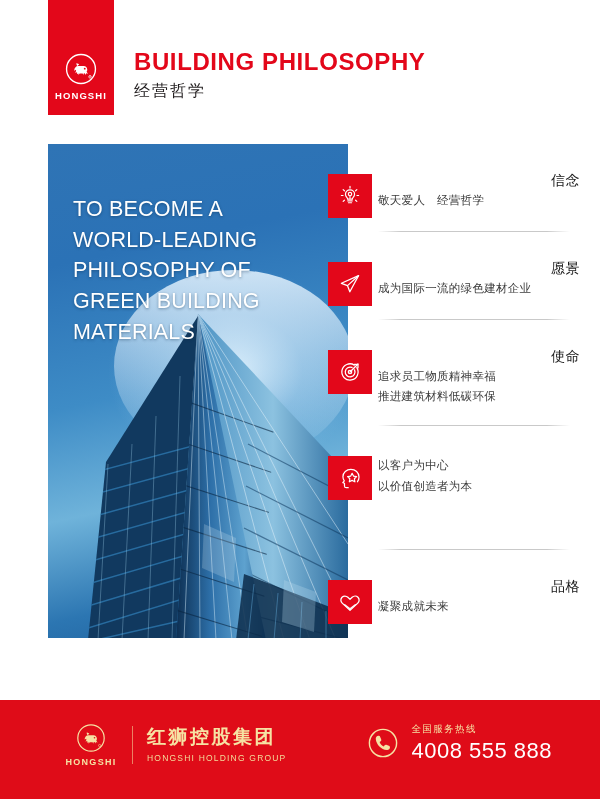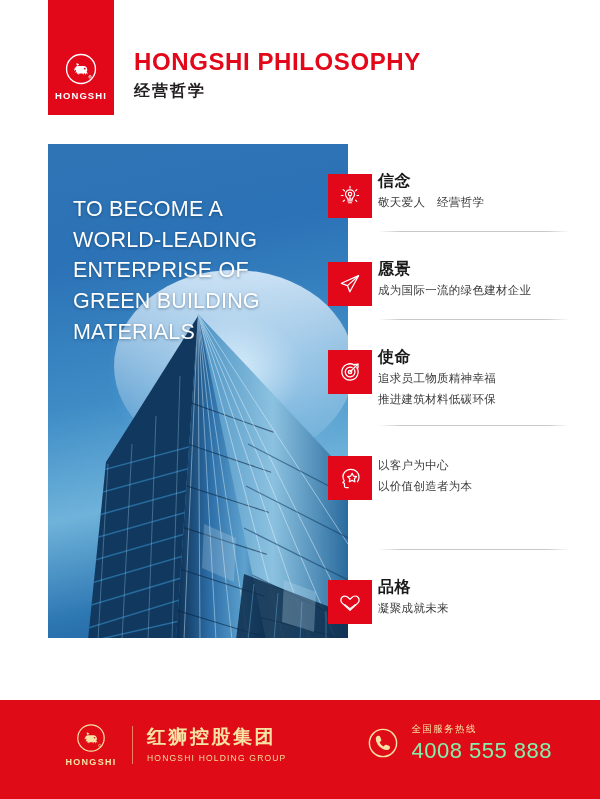--- a/index.html
+++ b/index.html
@@ -22,21 +22,21 @@
   .logo-word{
     color:#fff;font-size:9.5px;font-weight:bold;letter-spacing:1.1px;
     margin-top:4px;font-family:"Liberation Sans",sans-serif;
   }
   .header-titles{position:absolute;left:134px;top:50px;}
   .h-en{
     color:#e3071a;font-size:24px;font-weight:bold;letter-spacing:0.6px;
     line-height:1;white-space:nowrap;
   }
   .h-cn{
-    color:#231f20;font-size:16px;font-weight:bold;letter-spacing:2px;
+    color:#231f20;font-size:16px;font-weight:normal;letter-spacing:2px;
     margin-top:9px;line-height:1;white-space:nowrap;
   }
 
   
   .hero{
     position:absolute;left:48px;top:144px;width:300px;height:494px;
     overflow:hidden;
   }
   .hero-sky{
     position:absolute;inset:0;
@@ -56,22 +56,22 @@
   
   .values{position:absolute;left:328px;top:144px;width:252px;height:496px;}
   .vrow{position:absolute;left:0;width:252px;}
   .vicon{
     position:absolute;left:0;top:0;width:44px;height:44px;background:#e3071a;
     display:flex;align-items:center;justify-content:center;
   }
   .vicon svg{display:block;}
   .vtext{position:absolute;left:50px;top:-2px;width:202px;}
   .vtitle{
-    color:#1a1a1a;font-size:16px;font-weight:bold;letter-spacing:0.5px;
-    line-height:1.18;white-space:nowrap;
+    color:#1a1a1a;font-size:14px;font-weight:normal;letter-spacing:0.5px;
+    line-height:1.18;white-space:nowrap;text-align:right;
   }
   .vline{
     color:#3b3b3b;font-size:11.5px;line-height:1.62;letter-spacing:0.3px;
     white-space:nowrap;margin-top:2px;
   }
   .vdiv{
     position:absolute;left:50px;width:192px;height:1px;
     background:linear-gradient(90deg,rgba(190,190,190,0) 0%,#c9c9c9 12%,#c9c9c9 88%,rgba(190,190,190,0) 100%);
   }
 
@@ -97,21 +97,21 @@
   .foot-en{
     color:#f3dc9a;font-size:8.5px;letter-spacing:1.2px;margin-top:6px;line-height:1;
   }
   .foot-right{position:absolute;right:48px;top:24px;display:flex;align-items:center;}
   .phone-icon{margin-right:11px;}
   .phone-icon svg{display:block;}
   .hot-label{
     color:#f6e2a3;font-size:9.5px;font-weight:normal;letter-spacing:1.4px;line-height:1;
   }
   .hot-num{
-    color:#86efac;font-size:22px;letter-spacing:0.5px;line-height:1;margin-top:6px;
+    color:#ffffff;font-size:22px;letter-spacing:0.5px;line-height:1;margin-top:6px;
     font-family:"Liberation Sans",sans-serif;
   }
 </style>
 </head>
 <body>
 
 <div class="page">
 
   <div class="header">
 
@@ -124,21 +124,21 @@
           <circle cx="24.4" cy="19.6" r="1.1" fill="#e3071a"></circle>
           <path d="M16 16.5c-1.3-1.1-1.6-2.6-1.1-3.7.9.9 2.1 1.3 3.1 1.2" fill="#ffffff"></path>
           <circle cx="30.6" cy="29.2" r="1.5" fill="none" stroke="#ffffff" stroke-width="0.8"></circle>
           <text x="30.6" y="29.9" font-size="2" fill="#ffffff" text-anchor="middle" font-family="DejaVu Sans">R</text>
         </svg>
       </span>
       <span class="logo-word">HONGSHI</span>
     </div>
 
     <div class="header-titles">
-      <div class="h-en">HONGSHI PHILOSOPHY</div>
+      <div class="h-en">BUILDING PHILOSOPHY</div>
       <div class="h-cn">经营哲学</div>
     </div>
   </div>
 
   <div class="hero">
     <div class="hero-sky"></div>
 
     <svg class="hero-bldg" viewBox="0 0 300 496" preserveAspectRatio="none">
       <defs>
         <linearGradient id="gFace" x1="0" y1="0" x2="1" y2="0">
@@ -230,21 +230,21 @@
         <line x1="278" y1="467" x2="278" y2="496"></line>
       </g>
 
       <path d="M236 436 L268 448 L266 488 L234 478 Z" fill="#bfe0f2" opacity="0.28"></path>
       <path d="M156 380 L188 394 L186 438 L154 424 Z" fill="#d9ecf8" opacity="0.22"></path>
     </svg>
 
     <div class="hero-text">
       <div>TO BECOME A</div>
       <div>WORLD-LEADING</div>
-      <div>ENTERPRISE OF</div>
+      <div>PHILOSOPHY OF</div>
       <div>GREEN BUILDING</div>
       <div>MATERIALS</div>
     </div>
   </div>
 
   <div class="values">
 
     <div class="vrow" style="top:30px;">
       <div class="vicon">
         <svg viewBox="0 0 32 32" width="26" height="26">

